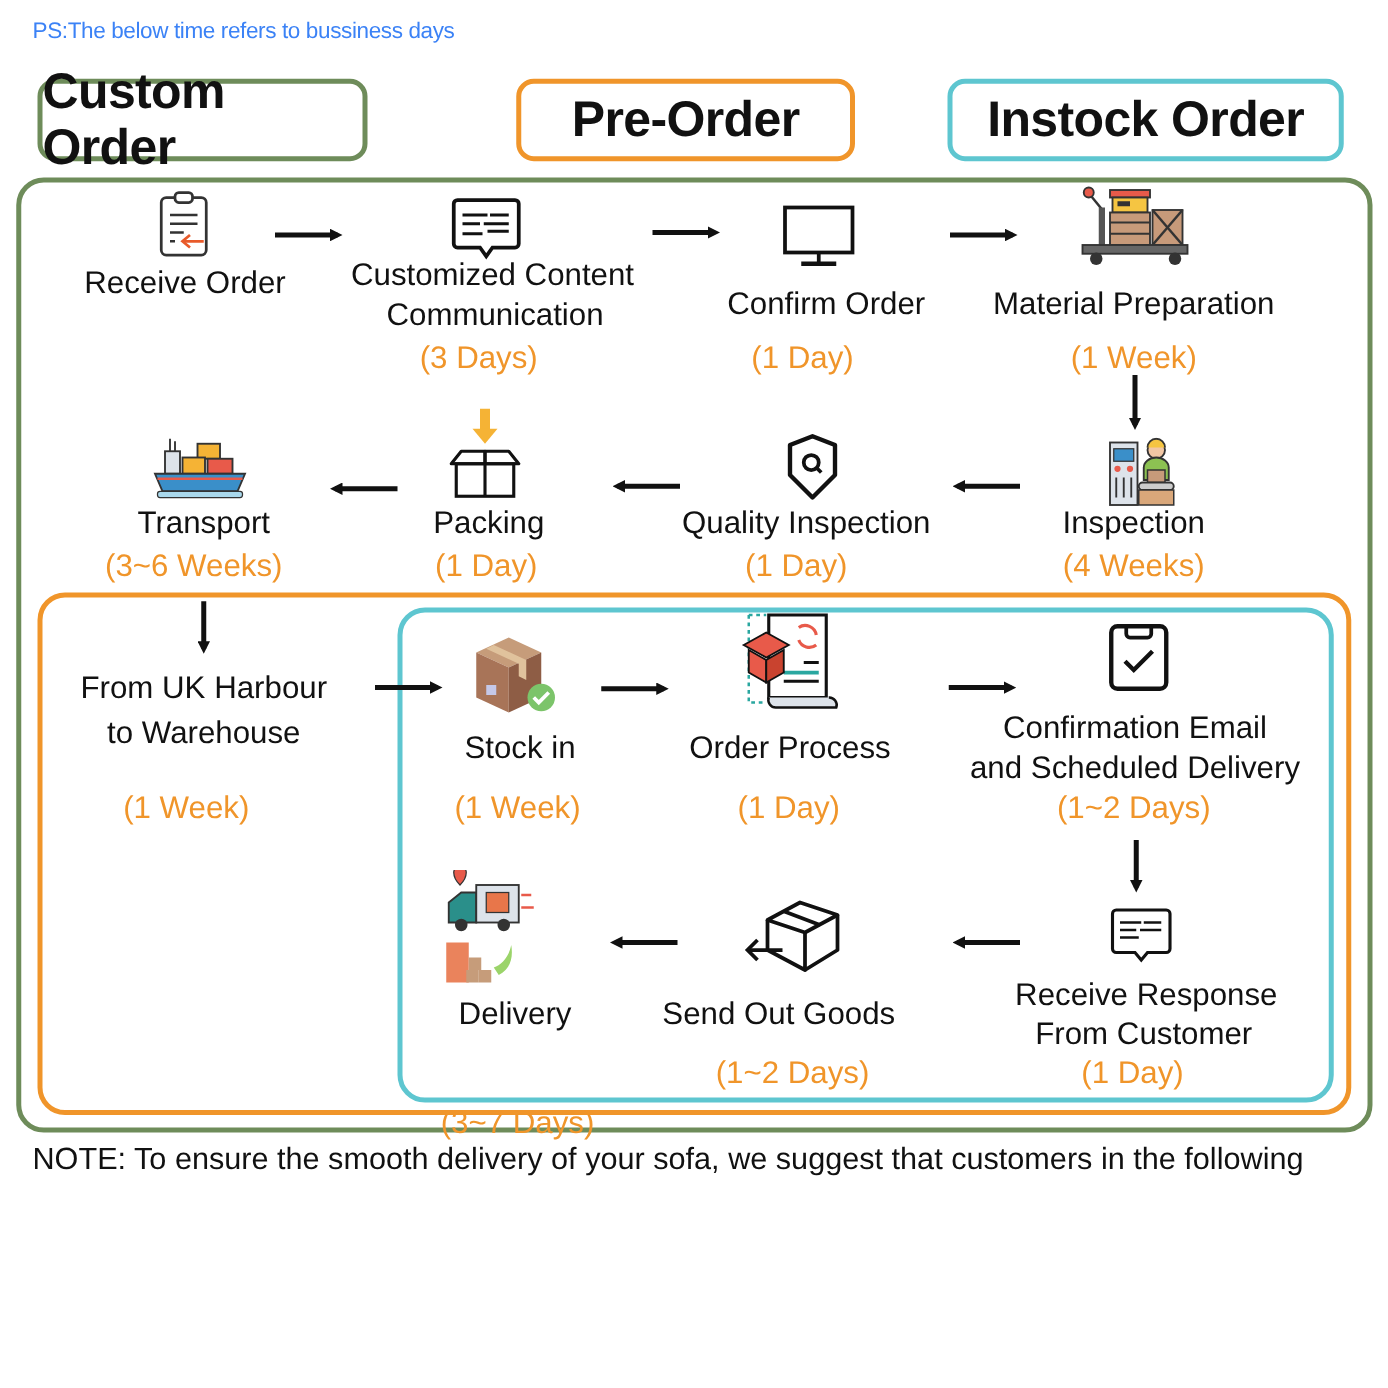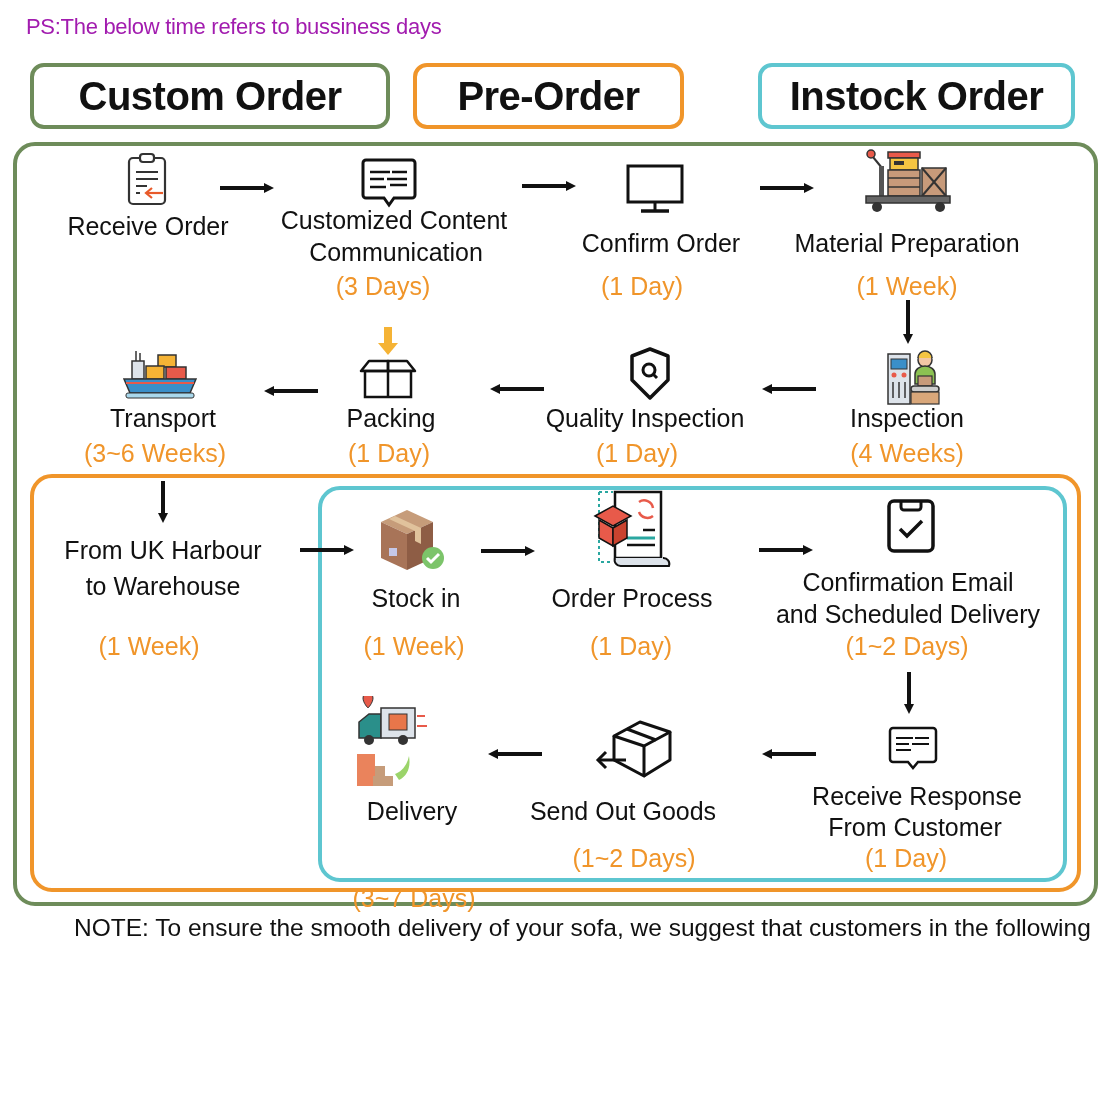--- a/index.html
+++ b/index.html
@@ -1,36 +1,36 @@
 <!DOCTYPE html>
 <html><head>
 <meta charset="utf-8">
 <style>
   html, body { margin: 0; padding: 0; background: #ffffff; }
   body { width: 1110px; height: 1110px; position: relative; overflow: hidden;
          font-family: "Liberation Sans", "DejaVu Sans", sans-serif; color: #111; }
   .abs { position: absolute; }
-  .ps { left: 26px; top: 14px; font-size: 22px; color: #a21caf; letter-spacing: -0.3px; }
+  .ps { left: 26px; top: 14px; font-size: 18px; color: #3b82f6; letter-spacing: -0.3px; }
   .legend { height: 66px; border-radius: 14px; border: 4px solid; box-sizing: border-box;
             display: flex; align-items: center; justify-content: center;
             font-size: 40px; font-weight: bold; letter-spacing: -0.5px; color: #111; }
-  .lg-custom { left: 30px; top: 63px; width: 360px; border-color: #6e8c5a; }
+  .lg-custom { left: 30px; top: 63px; width: 264px; border-color: #6e8c5a; }
   .lg-pre { left: 413px; top: 63px; width: 271px; border-color: #f0952a; }
   .lg-instock { left: 758px; top: 63px; width: 317px; border-color: #5ec6d0; text-align: center; }
   .box { border-radius: 22px; border: 4px solid; box-sizing: border-box; }
   .box-custom { left: 13px; top: 142px; width: 1085px; height: 764px; border-color: #6e8c5a; }
   .box-pre { left: 30px; top: 474px; width: 1051px; height: 418px; border-color: #f0952a; }
   .box-instock { left: 318px; top: 486px; width: 749px; height: 396px; border-color: #5ec6d0; }
   .step { position: absolute; text-align: center; transform: translateX(-50%); white-space: nowrap; }
   .label { font-size: 25px; line-height: 32px; color: #111; }
   .dur { font-size: 25px; line-height: 32px; color: #f0952a; }
   .icon { position: absolute; transform: translateX(-50%); }
   .arrow { position: absolute; }
   .note { left: 26px; top: 912px; font-size: 24.5px; line-height: 31px; color: #111; }
-  .note div { white-space: nowrap; margin-left: 48px; }
+  .note div { white-space: nowrap; }
 </style>
 </head>
 <body>
 
 <div class="abs ps">PS:The below time refers to bussiness days</div>
 
 <div class="abs legend lg-custom">
     <span>Custom Order</span>
   </div>
 <div class="abs legend lg-pre">

